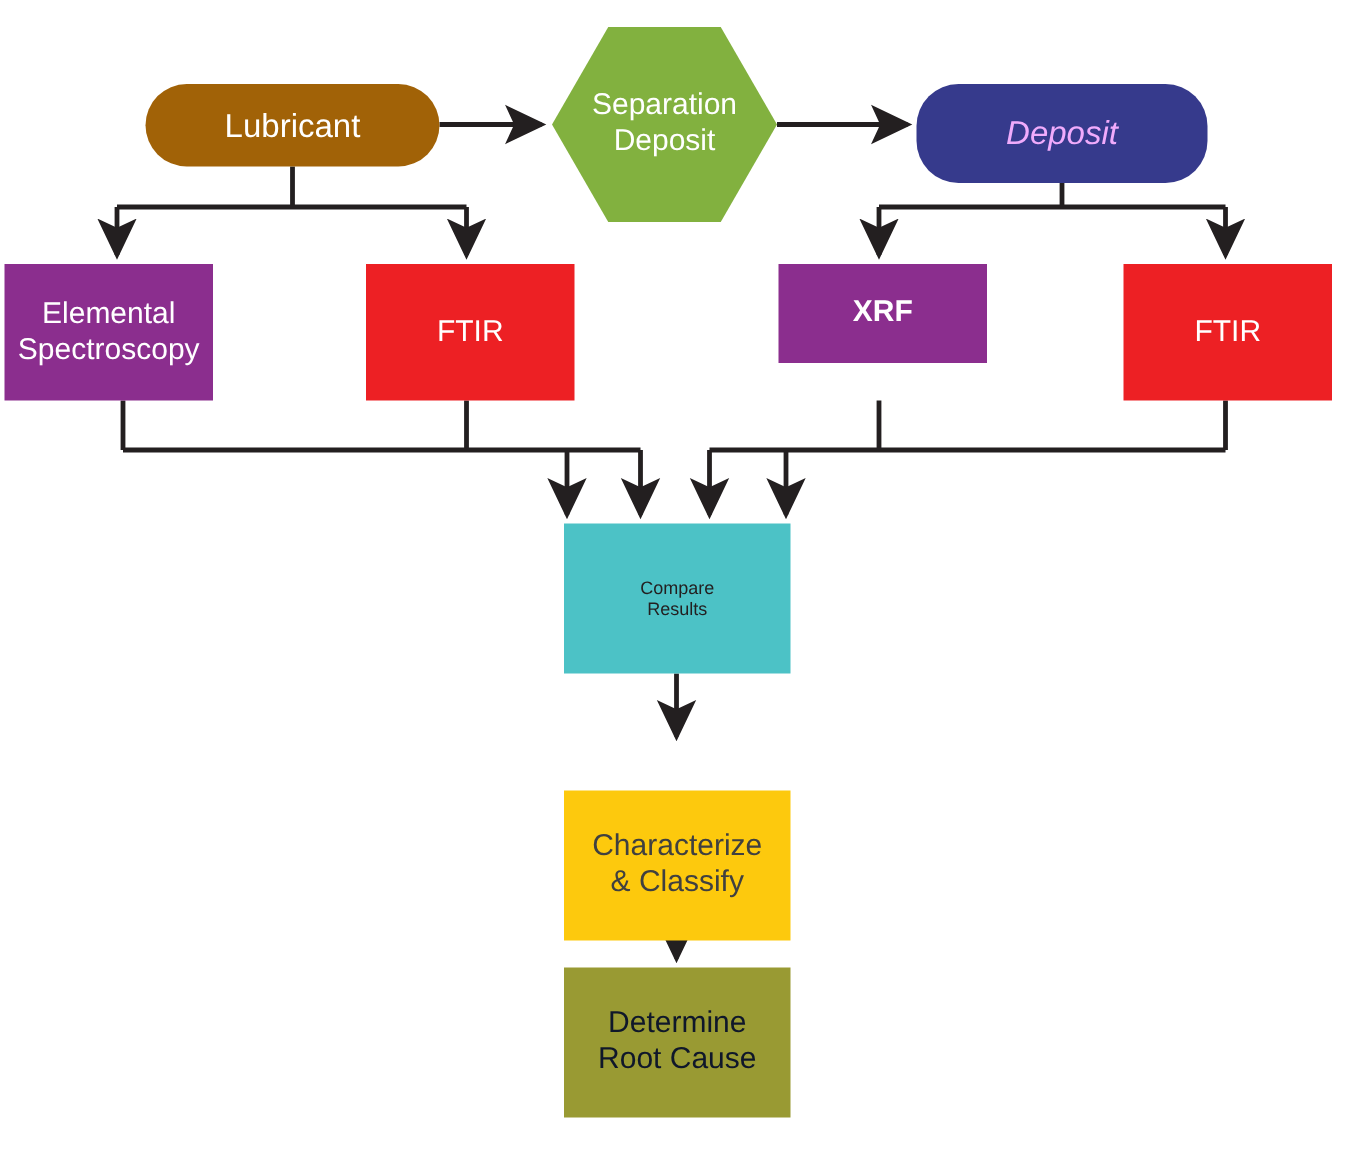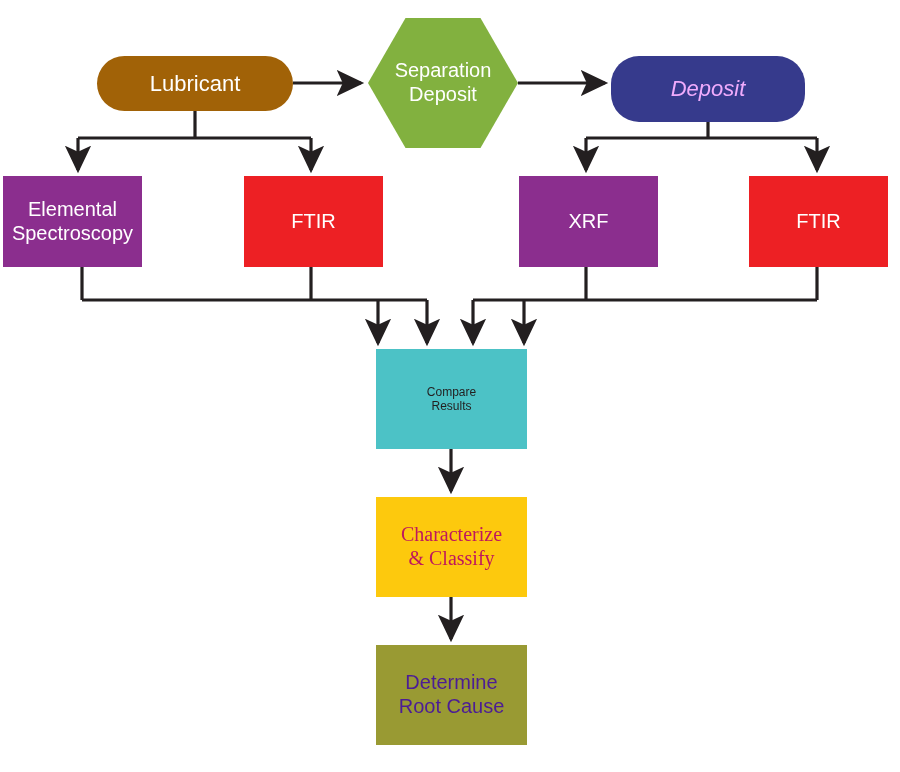--- a/index.html
+++ b/index.html
@@ -122,36 +122,36 @@
 
   <div class="node rect" style="left:3px; top:176px; width:139px; height:91px; background:#8b2e8e; color:#ffffff; font-size:20px;">
     <span class="label">Elemental
 Spectroscopy</span>
   </div>
 
   <div class="node rect" style="left:244px; top:176px; width:139px; height:91px; background:#ed2024; color:#ffffff; font-size:20px;">
     <span class="label">FTIR</span>
   </div>
 
-  <div class="node rect" style="left:519px; top:176px; width:139px; height:91px; background:#8b2e8e; color:#ffffff; font-size:20px;">
+  <div class="node rect" style="left:519px; top:176px; width:139px; height:66px; background:#8b2e8e; color:#ffffff; font-size:20px;font-weight:bold;">
     <span class="label">XRF</span>
   </div>
 
   <div class="node rect" style="left:749px; top:176px; width:139px; height:91px; background:#ed2024; color:#ffffff; font-size:20px;">
     <span class="label">FTIR</span>
   </div>
 
   <div class="node rect" style="left:376px; top:349px; width:151px; height:100px; background:#4cc2c6; color:#231f20; font-size:12px;">
     <span class="label">Compare
 Results</span>
   </div>
 
-  <div class="node rect" style="left:376px; top:497px; width:151px; height:100px; background:#fdc90d; color:#be185d; font-size:20px;font-family:Liberation Serif, serif;">
+  <div class="node rect" style="left:376px; top:527px; width:151px; height:100px; background:#fdc90d; color:#404040; font-size:20px;">
     <span class="label">Characterize
 &amp; Classify</span>
   </div>
 
-  <div class="node rect" style="left:376px; top:645px; width:151px; height:100px; background:#999a33; color:#4c1d95; font-size:20px;">
+  <div class="node rect" style="left:376px; top:645px; width:151px; height:100px; background:#999a33; color:#0f172a; font-size:20px;">
     <span class="label">Determine
 Root Cause</span>
   </div>
 
 </div>
 
 </body></html>

